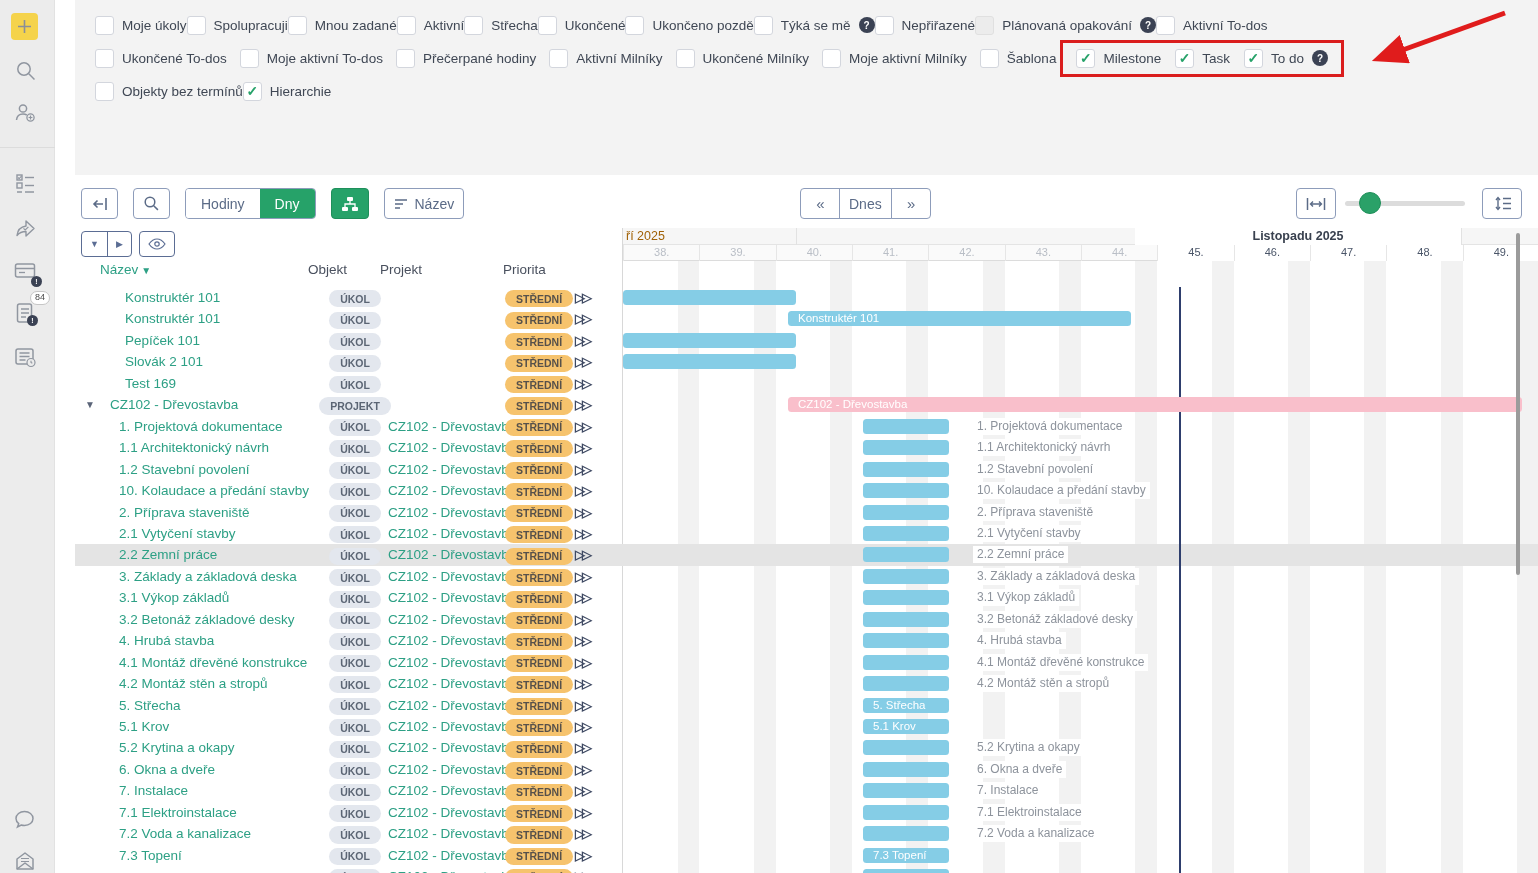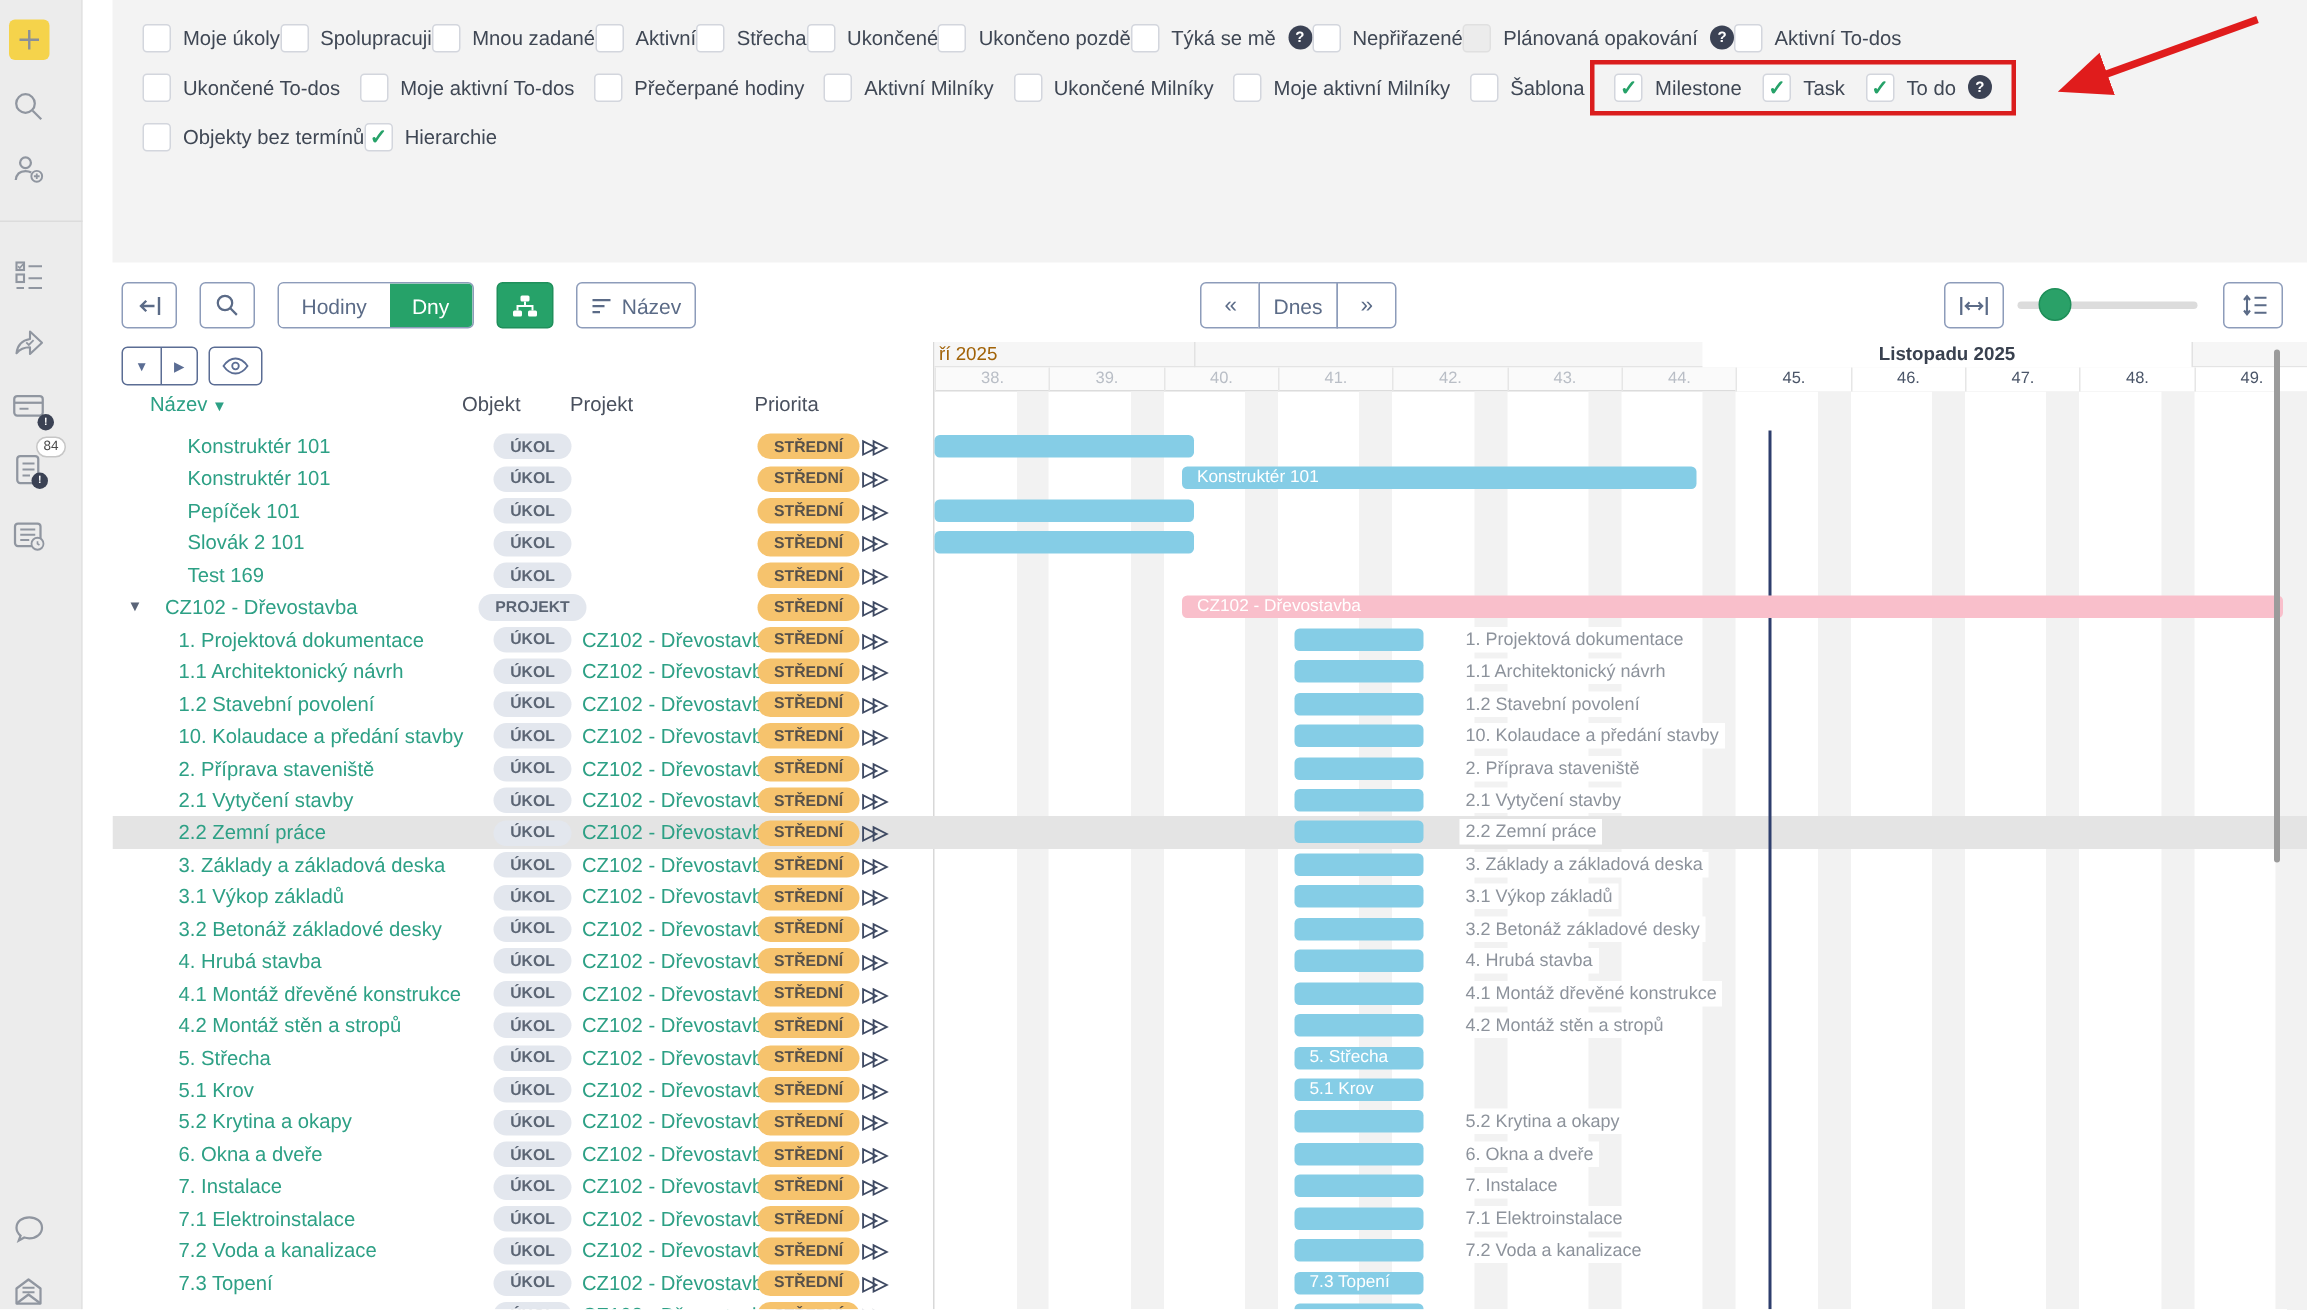--- a/index.html
+++ b/index.html
@@ -2,21 +2,21 @@
 <html><head>
 <meta charset="utf-8">
 <style>
   *{margin:0;padding:0;box-sizing:border-box}
   html,body{width:1538px;height:873px;overflow:hidden}
   body{font-family:"Liberation Sans",sans-serif;background:#fff}
   .screen{position:relative;width:1538px;height:873px;overflow:hidden;background:#fff;color:#3f4754}
 
   
   .sidebar{position:absolute;left:0;top:0;width:55px;height:100%;background:#ececec;border-right:1px solid #e2e2e2}
-  .sb-icon{position:absolute;left:0;width:38px;display:flex;justify-content:center;align-items:center}
+  .sb-icon{position:absolute;left:0;width:38px;display:flex;justify-content:flex-end;align-items:center}
   .sb-divider{position:absolute;left:0;top:147px;width:55px;height:1px;background:#dcdcdc}
   .add-btn{width:27px;height:27px;background:#f5d34b;border-radius:4px;display:flex;align-items:center;justify-content:center}
   .sb-wrap{position:relative;display:flex;align-items:center;justify-content:center}
   .sb-badge{position:absolute;top:-9px;right:-12px;background:#fff;border:1px solid #c6c6c6;border-radius:9px;font-size:9px;color:#4a4a4a;padding:1px 4px;line-height:1.1}
   .sb-dot{position:absolute;bottom:-3px;right:-4px;width:11px;height:11px;border-radius:50%;background:#3b4254;color:#fff;font-size:7px;display:flex;align-items:center;justify-content:center;font-weight:bold}
 
   
   .fpanel{position:absolute;left:75px;top:0;right:0;height:175px;background:#f3f3f3;overflow:hidden}
   .frow{display:flex;align-items:center;padding-left:20px;height:24px;margin-top:9px}
   .frow:first-child{margin-top:13px}

